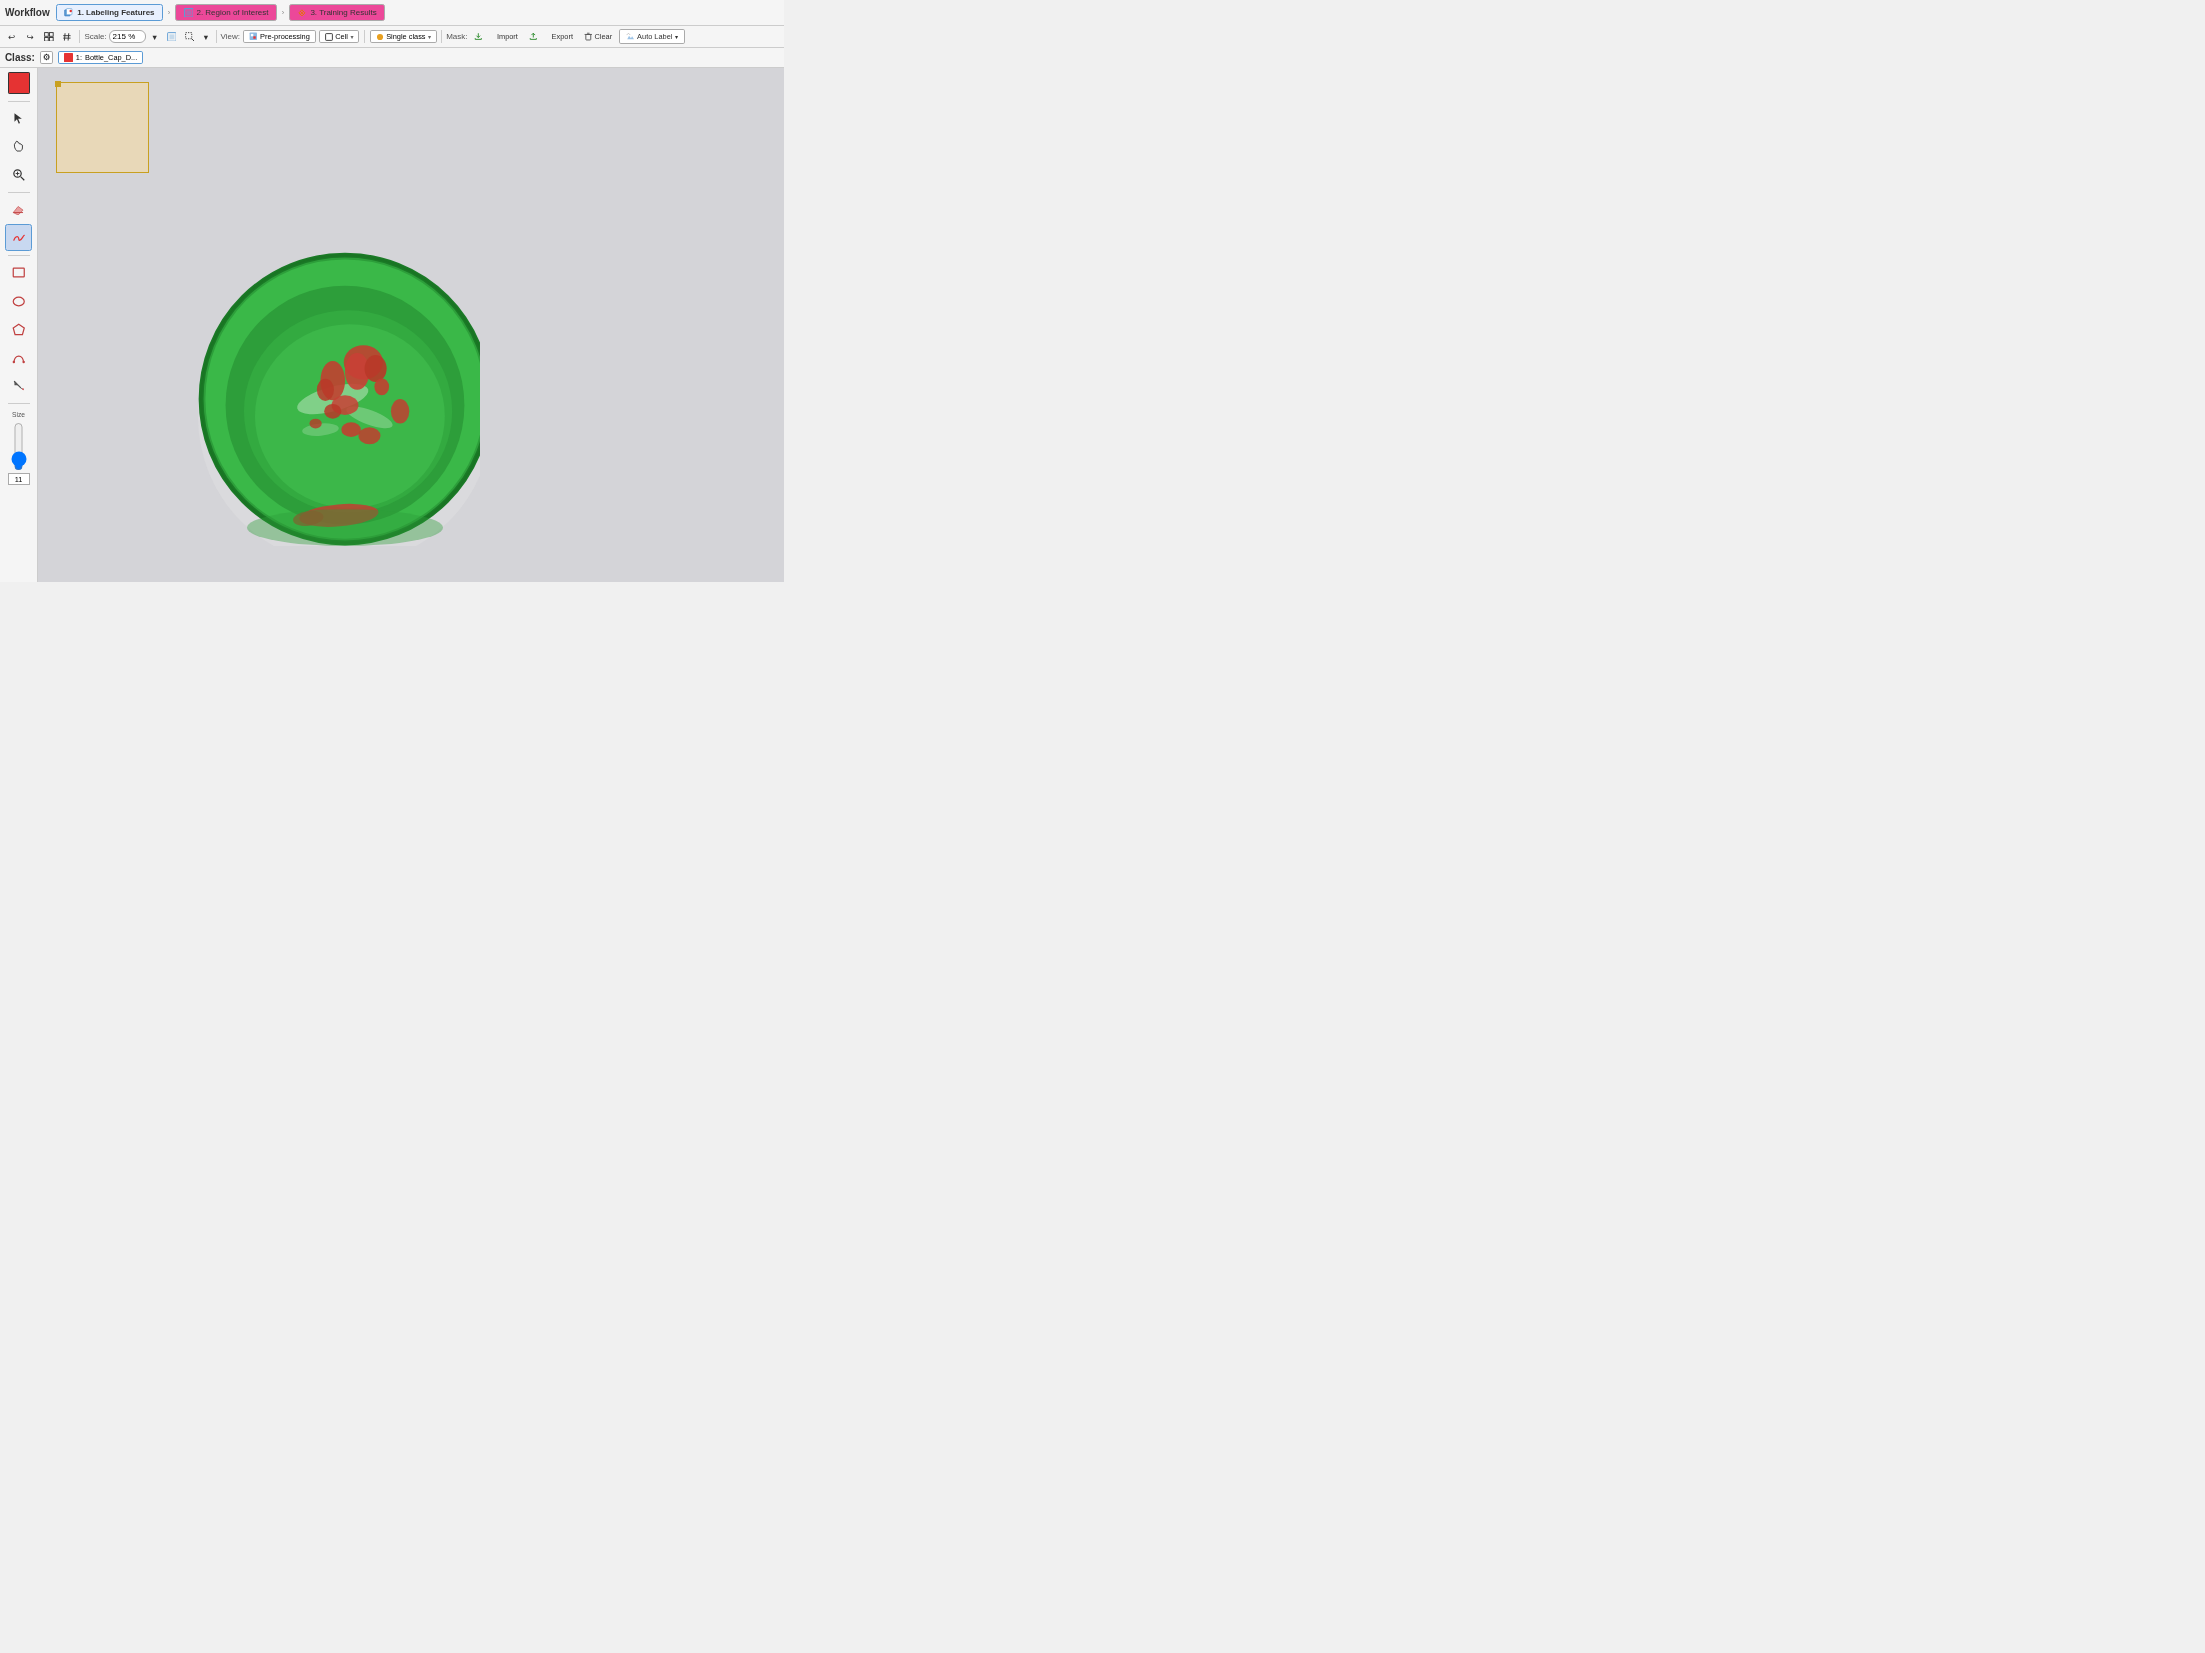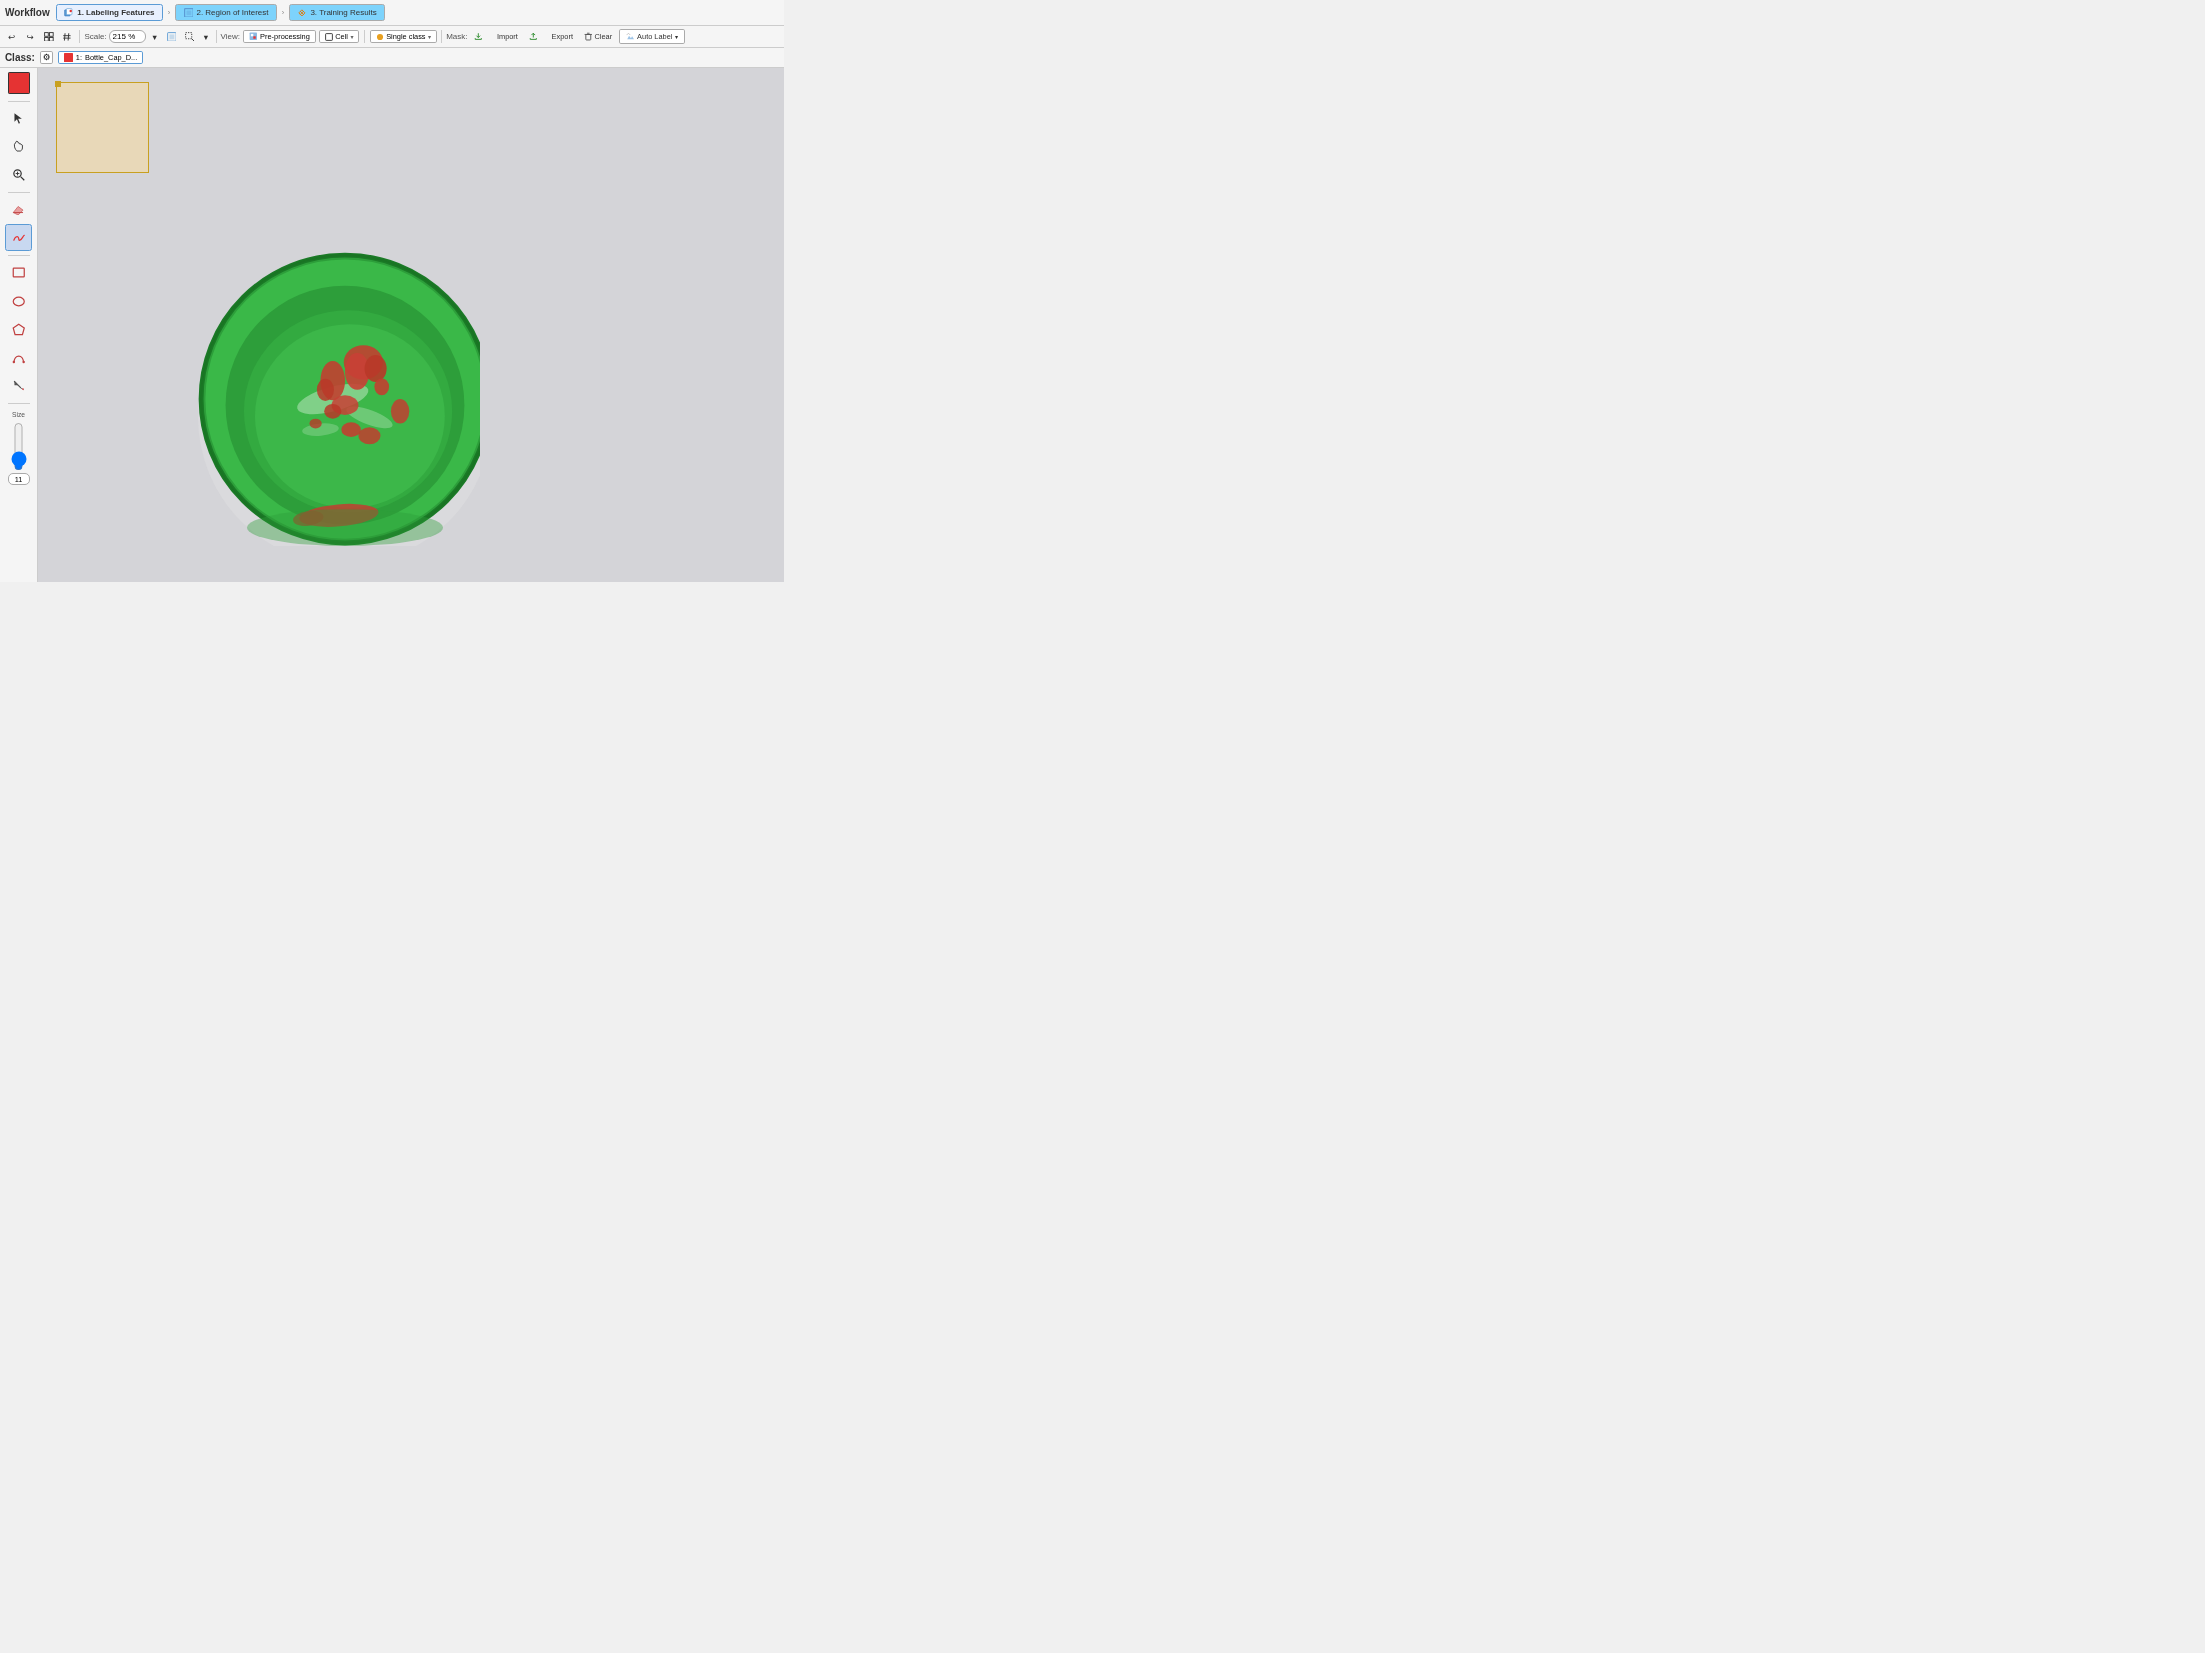--- a/index.html
+++ b/index.html
@@ -21,21 +21,21 @@
       color: #333;
       margin-right: 2.5px;
     }
     .tab {
       display: flex;
       align-items: center;
       gap: 3.1px;
       padding: 2.5px 7.4px;
       border: 0.6px solid #aaa;
       border-radius: 2.5px;
-      background: #7dd3fc;
+      background: #ec4899;
       cursor: pointer;
       font-size: 8px;
       color: #333;
     }
     .tab.active {
       background: #e8f0fe;
       border-color: #5b9bd5;
       font-weight: 600;
     }
     .tab-icon {
@@ -243,21 +243,21 @@
       writing-mode: vertical-lr;
       direction: rtl;
       width: 12.3px;
       height: 49px;
       cursor: pointer;
     }
     .size-value-box {
       width: 22px;
       height: 12.3px;
       border: 0.6px solid #aaa;
-      border-radius: 5px;
+      border-radius: 0;
       background: white;
       text-align: center;
       font-size: 7.4px;
       line-height: 12.3px;
     }
 
     
     .canvas-area {
       flex: 1;
       background: #d9d9d9;

